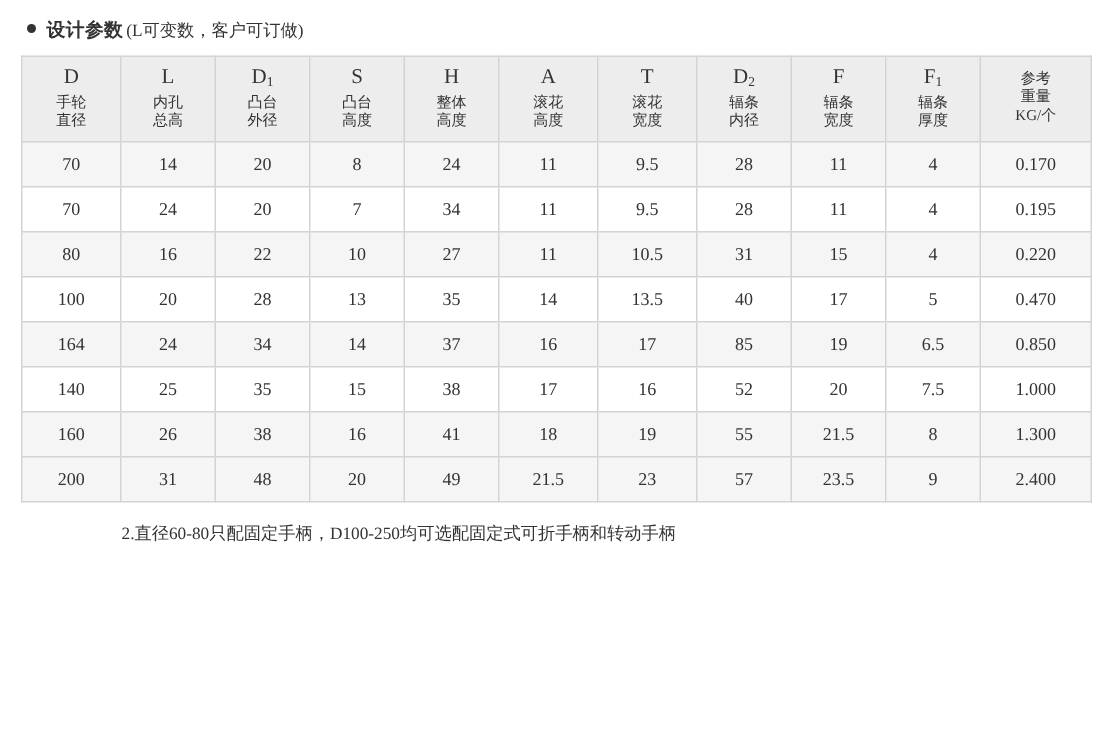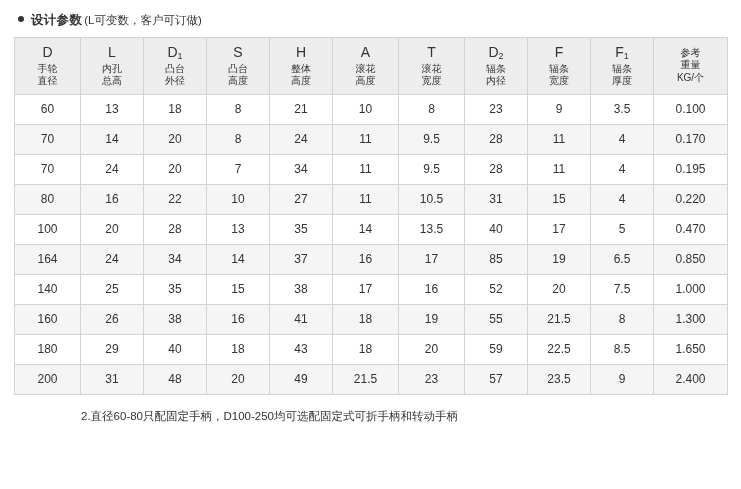--- a/index.html
+++ b/index.html
@@ -13,20 +13,21 @@
     font-family: "Liberation Sans", sans-serif;
     color: #333333;
     overflow: hidden;
   }
   .page {
     position: relative;
     width: 656px;
     height: 489px;
     box-sizing: border-box;
     padding: 10px 14px 0 14px;
+    font-family: Liberation Serif, serif;
   }
   .section-head {
     display: flex;
     align-items: baseline;
     font-size: 12.5px;
     color: #333;
     margin: 2px 0 8px 4px;
   }
   .bullet {
     display: inline-block;
@@ -193,33 +194,20 @@
             <span class="hdr-cn">厚度</span>
           </th>
           <th>
             <span class="hdr-cn">参考</span>
             <span class="hdr-cn">重量</span>
             <span class="hdr-cn">KG/个</span>
           </th>
         </tr>
     </thead>
     <tbody>
-        <tr>
-          <td>60</td>
-          <td>13</td>
-          <td>18</td>
-          <td>8</td>
-          <td>21</td>
-          <td>10</td>
-          <td>8</td>
-          <td>23</td>
-          <td>9</td>
-          <td>3.5</td>
-          <td>0.100</td>
-        </tr>
         <tr class="alt">
           <td>70</td>
           <td>14</td>
           <td>20</td>
           <td>8</td>
           <td>24</td>
           <td>11</td>
           <td>9.5</td>
           <td>28</td>
           <td>11</td>
@@ -297,33 +285,20 @@
           <td>38</td>
           <td>16</td>
           <td>41</td>
           <td>18</td>
           <td>19</td>
           <td>55</td>
           <td>21.5</td>
           <td>8</td>
           <td>1.300</td>
         </tr>
-        <tr>
-          <td>180</td>
-          <td>29</td>
-          <td>40</td>
-          <td>18</td>
-          <td>43</td>
-          <td>18</td>
-          <td>20</td>
-          <td>59</td>
-          <td>22.5</td>
-          <td>8.5</td>
-          <td>1.650</td>
-        </tr>
         <tr class="alt">
           <td>200</td>
           <td>31</td>
           <td>48</td>
           <td>20</td>
           <td>49</td>
           <td>21.5</td>
           <td>23</td>
           <td>57</td>
           <td>23.5</td>

